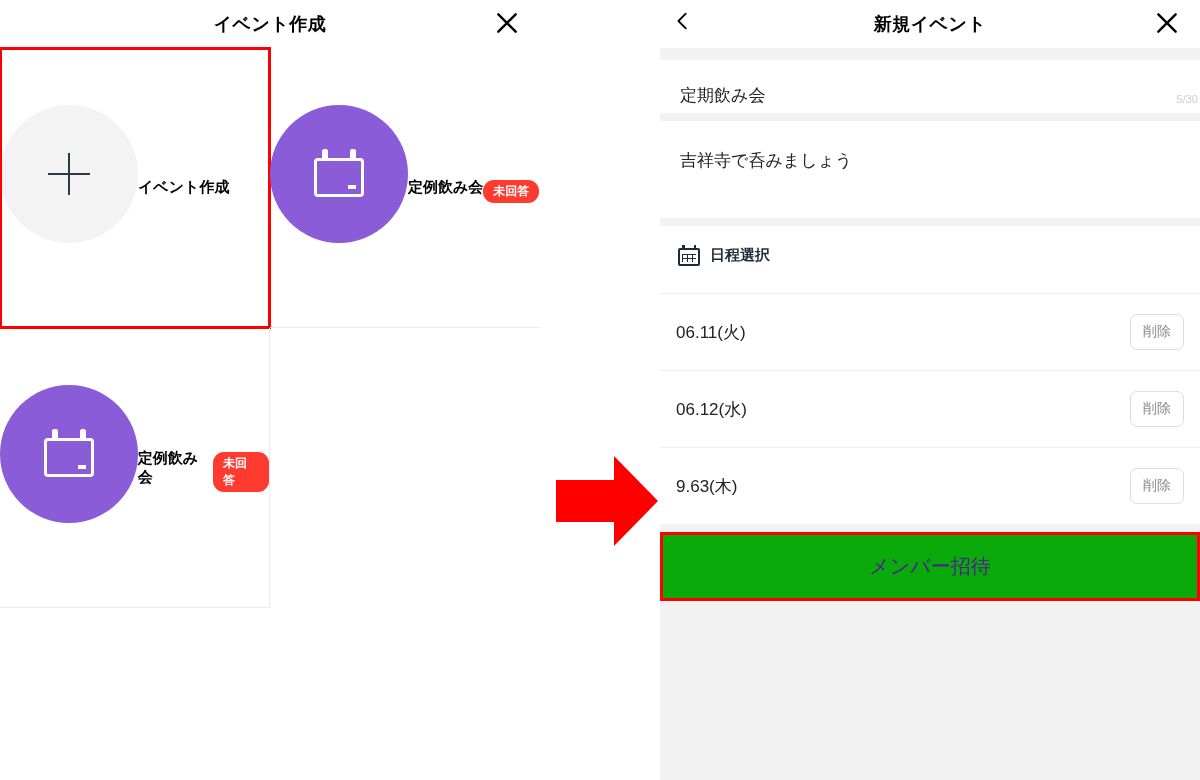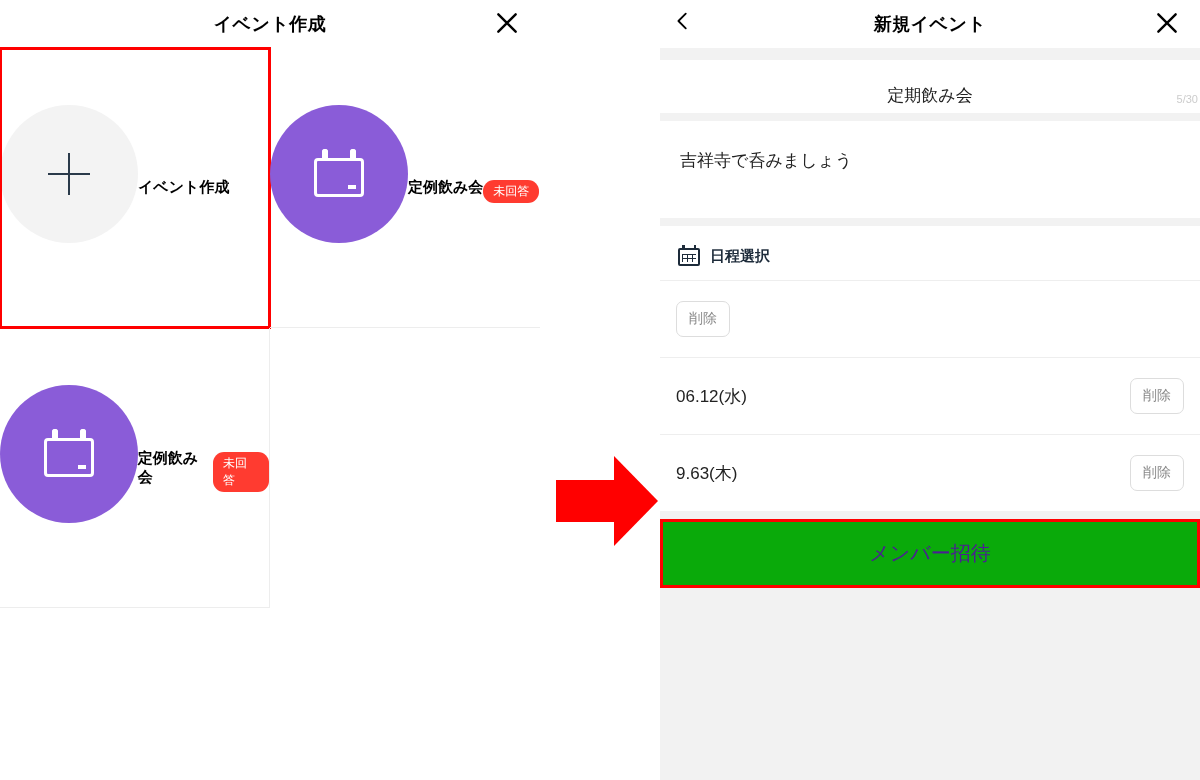--- a/index.html
+++ b/index.html
@@ -38,21 +38,21 @@
     .circle {
       width: 138px; height: 138px; border-radius: 50%;
       display: flex; align-items: center; justify-content: center;
       margin-bottom: 28px;
     }
     .circle.gray { background: #f3f3f3; }
     .circle.purple { background: #8a5cd8; }
     .tile-label { font-size: 15px; font-weight: 700; color: #000; }
     .badge {
       display: inline-block; margin-top: 8px;
-      background: #ff3b30; color: #fff; font-size: 12px; font-weight: 400;
+      background: #ff3b30; color: #fff; font-size: 12px; font-weight: 700;
       padding: 3px 10px; border-radius: 11px;
     }
     .highlight-red { outline: 3px solid #ff0000; outline-offset: -2px; }
 
     
     .plus-icon { width: 42px; height: 42px; position: relative; }
     .plus-icon::before, .plus-icon::after {
       content: ""; position: absolute; background: #2a3a4a; }
     .plus-icon::before { left: 50%; top: 0; width: 2px; height: 100%; transform: translateX(-50%); }
     .plus-icon::after { top: 50%; left: 0; height: 2px; width: 100%; transform: translateY(-50%); }
@@ -82,29 +82,28 @@
     }
     .screen-right .hdr { background:#fff; }
 
     .card {
       background:#fff;
       margin-bottom: 8px;
     }
     .input-title {
       padding: 24px 20px 6px;
       position: relative;
-      text-align: center;
     }
     .input-title .val { font-size: 17px; color:#222; }
     .input-title .counter { position:absolute; right:2px; bottom:8px; font-size:11px; color:#ccc; }
     .input-desc { padding: 28px 20px 46px; }
     .input-desc .val { font-size: 17px; color:#222; }
 
     .dates { padding: 0; }
-    .dates-hdr { display:flex; align-items:center; gap:10px; padding: 20px 18px 14px; border-bottom:1px solid #eee; }
+    .dates-hdr { display:flex; align-items:flex-start; gap:10px; padding: 20px 18px 27px; border-bottom:1px solid #eee; }
     .cal-mini { width:22px; height:20px; position:relative; }
     .cal-mini .b { position:absolute; inset:2px 0 0 0; border:2.5px solid #1d2b3a; border-radius:2px; }
     .cal-mini .t1,.cal-mini .t2{position:absolute; width:2.5px; height:5px; background:#1d2b3a; top:-1px;}
     .cal-mini .t1{left:4px;} .cal-mini .t2{right:4px;}
     .cal-mini .g{position:absolute; left:4px; right:4px; top:8px; bottom:4px;
       background-image:linear-gradient(#1d2b3a 1px,transparent 1px),linear-gradient(90deg,#1d2b3a 1px,transparent 1px);
       background-size:5px 4px;}
     .dates-hdr .lbl { font-size:15px; font-weight:700; color:#1d2b3a; }
 
     .date-row { display:flex; align-items:center; padding: 20px 16px; border-bottom:1px solid #eee; }
@@ -205,20 +204,21 @@
     <div class="dates-hdr">
       <div class="cal-mini">
         <div class="b"></div>
             <div class="t1"></div>
             <div class="t2"></div>
             <div class="g"></div>
       </div>
       <span class="lbl">日程選択</span>
     </div>
     <div class="date-row">
+      <span class="date-text">06.11(火)</span>
       <button class="del-btn">削除</button>
     </div>
     <div class="date-row">
       <span class="date-text">06.12(水)</span>
       <button class="del-btn">削除</button>
     </div>
     <div class="date-row">
       <span class="date-text">9.63(木)</span>
       <button class="del-btn">削除</button>
     </div>

